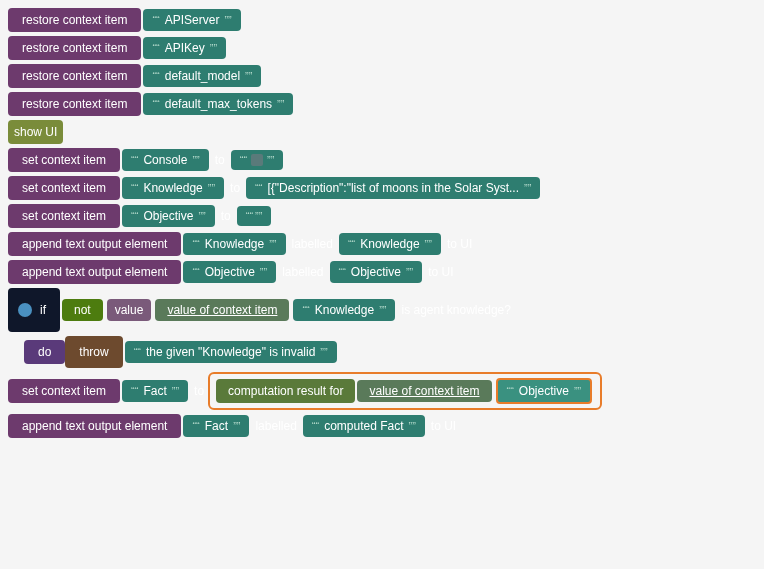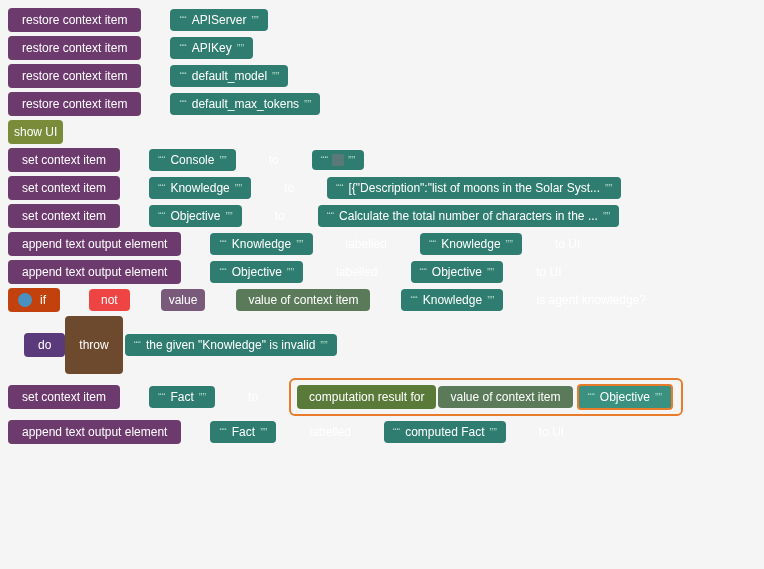--- a/index.html
+++ b/index.html
@@ -12,21 +12,20 @@
       min-height: 569px;
       position: relative;
       overflow: hidden;
     }
 
     .block-row {
       display: flex;
       align-items: center;
       margin-bottom: 4px;
       flex-wrap: nowrap;
-      gap: 27px;
     }
 
     .label-text {
       color: #fff;
       font-size: 12px;
       white-space: nowrap;
       padding: 0 4px;
     }
 
     
@@ -76,23 +75,23 @@
     
     .connector {
       color: #fff;
       font-size: 12px;
       padding: 0 4px;
       white-space: nowrap;
     }
 
     
     .block-blue {
-      background: #c2410c;
-      border-radius: 4px;
-      padding: 5px 10px;
+      background: #0f172a;
+      border-radius: 4px;
+      padding: 15px 10px;
       display: flex;
       align-items: center;
       color: #fff;
       font-size: 12px;
       white-space: nowrap;
     }
 
     
     .block-do {
       background: #5a3a7a;
@@ -101,21 +100,21 @@
       display: flex;
       align-items: center;
       color: #fff;
       font-size: 12px;
       white-space: nowrap;
     }
 
     .block-throw {
       background: #6d4a2e;
       border-radius: 4px;
-      padding: 22px 10px;
+      padding: 9px 10px;
       display: flex;
       align-items: center;
       color: #fff;
       font-size: 12px;
       white-space: nowrap;
     }
 
     
     .block-compute {
       background: #5a7a3a;
@@ -176,41 +175,42 @@
       padding: 4px 4px;
       display: flex;
       align-items: center;
       color: #fff;
       font-size: 12px;
       white-space: nowrap;
       margin: 0 2px;
     }
 
     .not-block {
-      background: #ef4444;
+      background: #4d7c0f;
       border-radius: 4px;
       padding: 4px 8px;
       display: flex;
       align-items: center;
       color: #fff;
       font-size: 12px;
       white-space: nowrap;
       margin: 0 2px;
     }
 
     .value-context-block {
       background: #5a7a5a;
       border-radius: 4px;
       padding: 4px 8px;
       display: flex;
       align-items: center;
       color: #fff;
       font-size: 12px;
       white-space: nowrap;
       margin: 0 2px;
+      text-decoration: underline;
     }
 
     
     .do-row {
       display: flex;
       align-items: center;
       margin-bottom: 4px;
       padding-left: 16px;
     }
   </style>
@@ -306,21 +306,20 @@
     <span class="label-text">set context item</span>
   </div>
   <div class="block-teal">
     <span class="quote">““</span>
     <span class="label-text">Objective</span>
     <span class="quote">””</span>
   </div>
   <span class="connector">to</span>
   <div class="block-teal">
     <span class="quote">““</span>
-    <span class="label-text">Calculate the total number of characters in the ...</span>
     <span class="quote">””</span>
   </div>
 </div>
 
 <div class="block-row">
   <div class="block-purple">
     <span class="label-text">append text output element</span>
   </div>
   <div class="block-teal">
     <span class="quote">““</span>

